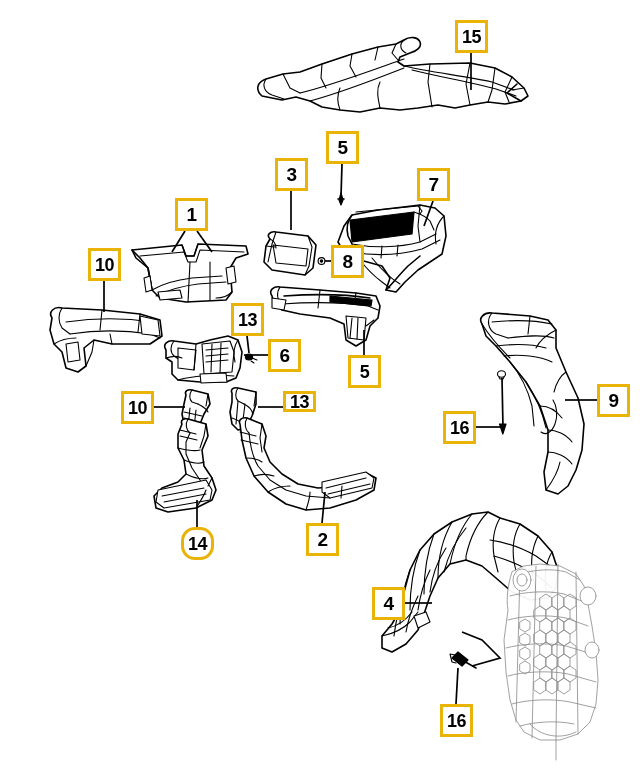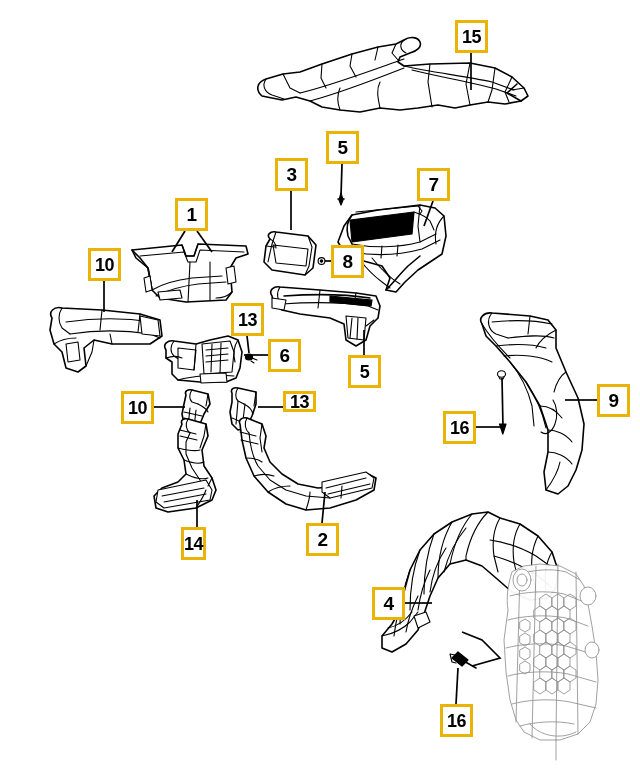--- a/index.html
+++ b/index.html
@@ -415,17 +415,17 @@
     <div class="callout-box" style="left: 175px; top: 198px; width: 33px; height: 33px;">1</div>
     <div class="callout-box w2" style="left: 88px; top: 248px; width: 33px; height: 33px;">10</div>
     <div class="callout-box" style="left: 331px; top: 245px; width: 33px; height: 33px;">8</div>
     <div class="callout-box w2" style="left: 231px; top: 303px; width: 33px; height: 33px;">13</div>
     <div class="callout-box" style="left: 268px; top: 339px; width: 33px; height: 33px;">6</div>
     <div class="callout-box w2" style="left: 348px; top: 355px; width: 33px; height: 33px;">5</div>
     <div class="callout-box" style="left: 597px; top: 384px; width: 33px; height: 33px;">9</div>
     <div class="callout-box w2" style="left: 443px; top: 411px; width: 33px; height: 33px;">16</div>
     <div class="callout-box w2" style="left: 121px; top: 391px; width: 33px; height: 33px;">10</div>
     <div class="callout-box w2" style="left: 283px; top: 391px; width: 33px; height: 21px;">13</div>
-    <div class="callout-box w2" style="left: 181px; top: 527px; width: 25px; height: 33px;">14</div>
+    <div class="callout-box w2" style="left: 181px; top: 527px; width: 33px; height: 33px; border-radius: 14px;">14</div>
     <div class="callout-box" style="left: 306px; top: 523px; width: 33px; height: 33px;">2</div>
     <div class="callout-box" style="left: 372px; top: 587px; width: 33px; height: 33px;">4</div>
     <div class="callout-box w2" style="left: 440px; top: 704px; width: 33px; height: 33px;">16</div>
   </div>
 
 </body></html>

